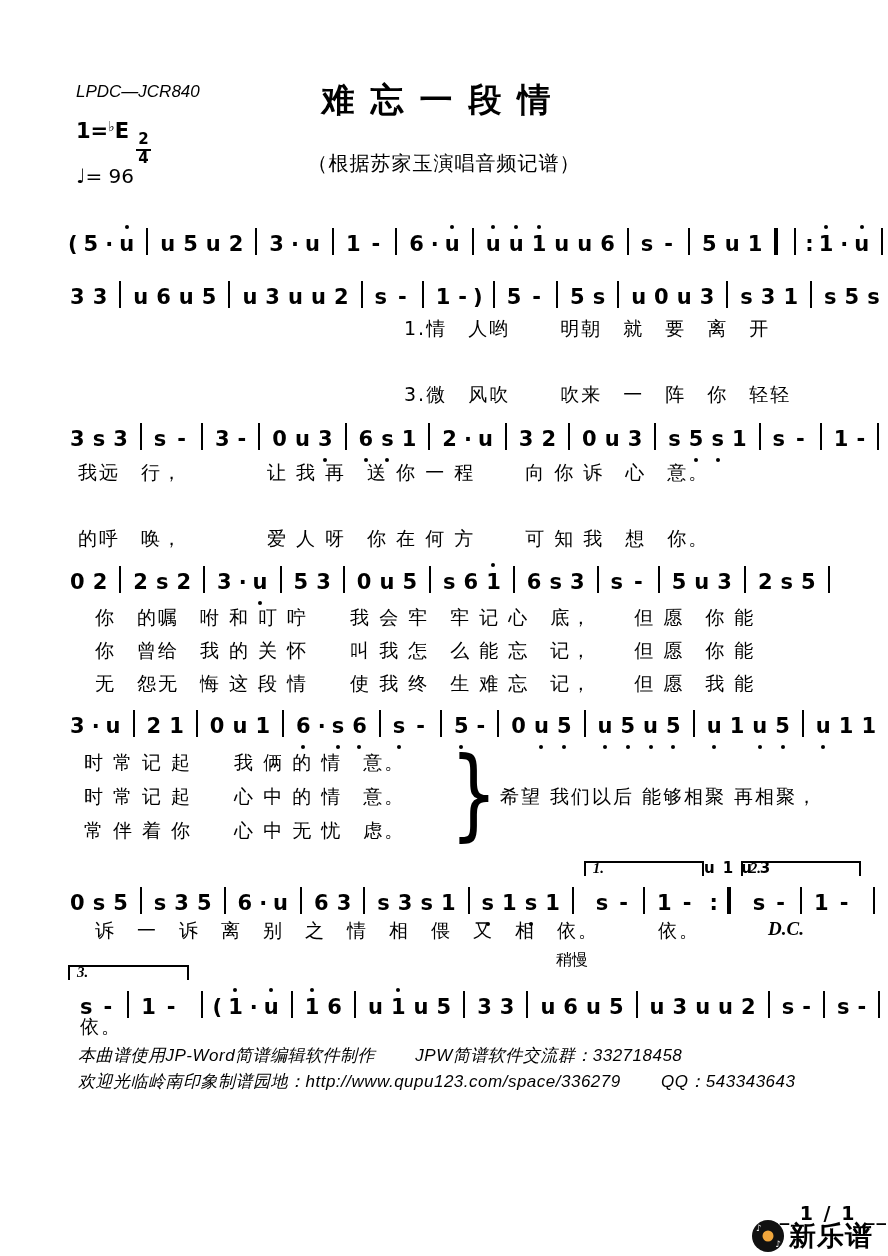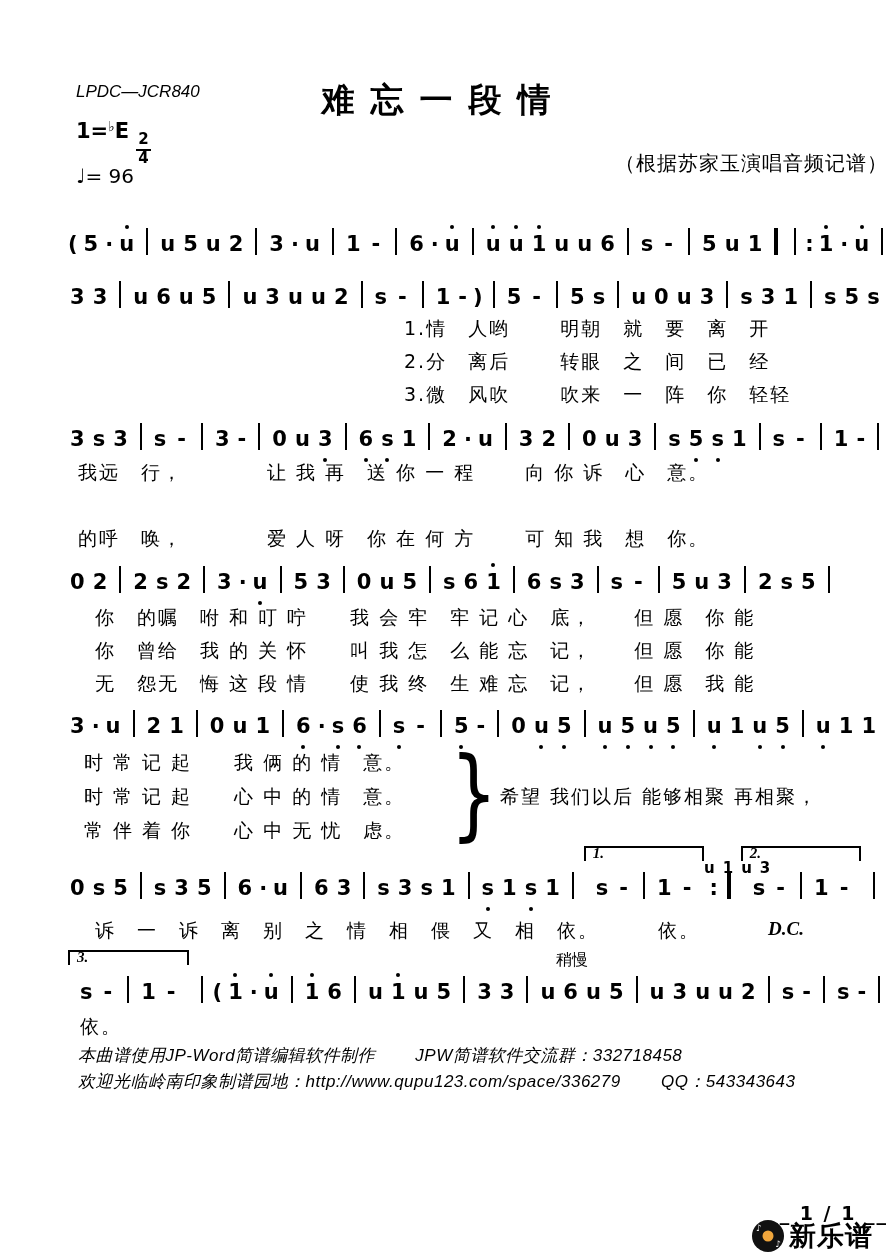--- a/index.html
+++ b/index.html
@@ -3,42 +3,42 @@
 <meta charset="utf-8">
 <style>
   html,body{margin:0;padding:0;background:#e8e8e8}
   .page{position:relative;width:888px;height:1256px;margin:0 auto;background:#ffffff;
         font-family:"DejaVu Sans",sans-serif;color:#000;overflow:hidden}
   .abs{position:absolute;white-space:pre}
 
   
   .catalog{left:76px;top:82px;font-style:italic;font-size:17px;font-family:"Liberation Sans",sans-serif}
   .title{left:0;right:0;top:78px;text-align:center;font-size:33px;font-weight:bold;letter-spacing:16px}
-  .subtitle{left:0;right:0;top:150px;text-align:right;font-size:20px;letter-spacing:1px}
+  .subtitle{left:0;right:0;top:150px;text-align:center;font-size:20px;letter-spacing:1px}
   .keysig{left:76px;top:118px;font-size:21px;font-weight:bold}
   .flat{font-size:14px;vertical-align:7px}
   .frac{display:inline-flex;flex-direction:column;font-size:15px;line-height:1.05;font-weight:bold;
         vertical-align:-6px;margin-left:7px;text-align:center}
   .frac .num{border-bottom:2px solid #000;padding:0 2px 1px}
   .tempo{left:76px;top:164px;font-size:20px;font-weight:normal}
   .credits{left:672px;top:120px;font-size:19px;line-height:33px}
 
   
   .music-line{position:absolute;white-space:nowrap;font-size:21px;font-weight:bold;
               padding-top:26px;line-height:1.1}
   .nt{display:inline-block;position:relative;margin:0 4px;text-align:center}
   .oa{position:absolute;top:-8px;left:50%;transform:translateX(-50%);width:4px;height:4px;border-radius:50%;background:#000}
   .ob{position:absolute;bottom:-11px;left:50%;transform:translateX(-50%);width:4px;height:4px;border-radius:50%;background:#000}
   .aug{display:inline-block;margin:0 2px 0 3px}
   .dash{display:inline-block;margin:0 7px}
   .paren{display:inline-block;margin:0 2px;font-weight:bold}
   .bl{display:inline-block;width:2px;height:27px;background:#000;margin:0 8px;vertical-align:-4px}
   .bl.thick{width:4px}
   .rd{display:inline-block;margin:0 1px;font-weight:bold}
-  .vg{display:inline-block;position:relative;padding:0 8px;margin:0 2px}
+  .vg{display:inline-block;position:relative;padding:0 8px;margin:15px 2px}
   .vg::before{content:'';position:absolute;left:0;right:2px;top:-26px;height:13px;
               border-top:2px solid #000;border-left:2px solid #000;border-right:2px solid #000}
   .vg::after{content:attr(data-label);position:absolute;top:-27px;left:9px;font-style:italic;
              font-size:15px;font-weight:bold;font-family:"Liberation Serif",serif}
   .mini{font-size:15px;padding-top:4px}
   .annot{font-size:16px;font-weight:normal}
 
   
   .lyr{font-size:19px;letter-spacing:2px}
   .dc{font-family:"Liberation Serif",serif;font-style:italic;font-weight:bold;font-size:19px}
@@ -66,21 +66,20 @@
 
   <div class="abs keysig"><span>1=</span><span class="flat">♭</span><span>E</span><span class="frac"><span class="num">2</span><span>4</span></span></div>
 
   <div class="abs tempo"><span>♩</span><span>= 96</span></div>
 
 
   <div class="music-line" style="left:66px;top:202px"><span class="paren">(</span><span><span class="nt">5</span><span class="aug">·</span></span><span class="nt">u<span class="oa"></span></span><span class="bl"></span><span class="nt">u</span><span class="nt">5</span><span class="nt">u</span><span class="nt">2</span><span class="bl"></span><span><span class="nt">3</span><span class="aug">·</span></span><span class="nt">u</span><span class="bl"></span><span class="nt">1</span><span class="dash">-</span><span class="bl"></span><span><span class="nt">6</span><span class="aug">·</span></span><span class="nt">u<span class="oa"></span></span><span class="bl"></span><span class="nt">u<span class="oa"></span></span><span class="nt">u<span class="oa"></span></span><span class="nt">1<span class="oa"></span></span><span class="nt">u</span><span class="nt">u</span><span class="nt">6</span><span class="bl"></span><span class="nt">s</span><span class="dash">-</span><span class="bl"></span><span class="nt">5</span><span class="nt">u</span><span class="nt">1</span><span><span class="bl thick"></span><span class="bl"></span><span class="rd">:</span></span><span><span class="nt">1<span class="oa"></span></span><span class="aug">·</span></span><span class="nt">u<span class="oa"></span></span><span class="bl"></span></div>
   <div class="music-line" style="left:66px;top:255px"><span class="nt">3</span><span class="nt">3</span><span class="bl"></span><span class="nt">u</span><span class="nt">6</span><span class="nt">u</span><span class="nt">5</span><span class="bl"></span><span class="nt">u</span><span class="nt">3</span><span class="nt">u</span><span class="nt">u</span><span class="nt">2</span><span class="bl"></span><span class="nt">s</span><span class="dash">-</span><span class="bl"></span><span class="nt">1</span><span class="nt">-</span><span class="paren">)</span><span class="bl"></span><span class="nt">5</span><span class="dash">-</span><span class="bl"></span><span class="nt">5</span><span class="nt">s</span><span class="bl"></span><span class="nt">u</span><span class="nt">0</span><span class="nt">u</span><span class="nt">3</span><span class="bl"></span><span class="nt">s</span><span class="nt">3</span><span class="nt">1</span><span class="bl"></span><span class="nt">s</span><span class="nt">5</span><span class="nt">s</span><span class="nt">3</span></div>
 
   <div class="abs lyr" style="left:404px;top:316px">1.情　人哟　　 明朝　就　要　离　开</div>
-  <div class="abs lyr" style="left:404px;top:349px">2.分　离后　　 转眼　之　间　已　经</div>
   <div class="abs lyr" style="left:404px;top:382px">3.微　风吹　　 吹来　一　阵　你　轻轻</div>
 
   <div class="music-line" style="left:66px;top:397px"><span class="nt">3</span><span class="nt">s</span><span class="nt">3</span><span class="bl"></span><span class="nt">s</span><span class="dash">-</span><span class="bl"></span><span class="nt">3</span><span class="nt">-</span><span class="bl"></span><span class="nt">0</span><span class="nt">u</span><span class="nt">3<span class="ob"></span></span><span class="bl"></span><span class="nt">6<span class="ob"></span></span><span class="nt">s<span class="ob"></span></span><span class="nt">1</span><span class="bl"></span><span><span class="nt">2</span><span class="aug">·</span></span><span class="nt">u</span><span class="bl"></span><span class="nt">3</span><span class="nt">2</span><span class="bl"></span><span class="nt">0</span><span class="nt">u</span><span class="nt">3</span><span class="bl"></span><span class="nt">s</span><span class="nt">5<span class="ob"></span></span><span class="nt">s<span class="ob"></span></span><span class="nt">1</span><span class="bl"></span><span class="nt">s</span><span class="dash">-</span><span class="bl"></span><span class="nt">1</span><span class="nt">-</span><span class="bl"></span></div>
   <div class="abs lyr" style="left:78px;top:460px">我远　行，　　　　让 我 再　送 你 一 程　　 向 你 诉　心　意。</div>
   <div class="abs lyr" style="left:78px;top:526px">的呼　唤，　　　　爱 人 呀　你 在 何 方　　 可 知 我　想　你。</div>
 
   <div class="music-line" style="left:66px;top:540px"><span class="nt">0</span><span class="nt">2</span><span class="bl"></span><span class="nt">2</span><span class="nt">s</span><span class="nt">2</span><span class="bl"></span><span><span class="nt">3</span><span class="aug">·</span></span><span class="nt">u<span class="ob"></span></span><span class="bl"></span><span class="nt">5</span><span class="nt">3</span><span class="bl"></span><span class="nt">0</span><span class="nt">u</span><span class="nt">5</span><span class="bl"></span><span class="nt">s</span><span class="nt">6</span><span class="nt">1<span class="oa"></span></span><span class="bl"></span><span class="nt">6</span><span class="nt">s</span><span class="nt">3</span><span class="bl"></span><span class="nt">s</span><span class="dash">-</span><span class="bl"></span><span class="nt">5</span><span class="nt">u</span><span class="nt">3</span><span class="bl"></span><span class="nt">2</span><span class="nt">s</span><span class="nt">5</span><span class="bl"></span></div>
   <div class="abs lyr" style="left:95px;top:605px">你　的嘱　咐 和 叮 咛　　我 会 牢　牢 记 心　底，　　但 愿　你 能</div>
   <div class="abs lyr" style="left:95px;top:638px">你　曾给　我 的 关 怀　　叫 我 怎　么 能 忘　记，　　但 愿　你 能</div>
   <div class="abs lyr" style="left:95px;top:671px">无　怨无　悔 这 段 情　　使 我 终　生 难 忘　记，　　但 愿　我 能</div>

